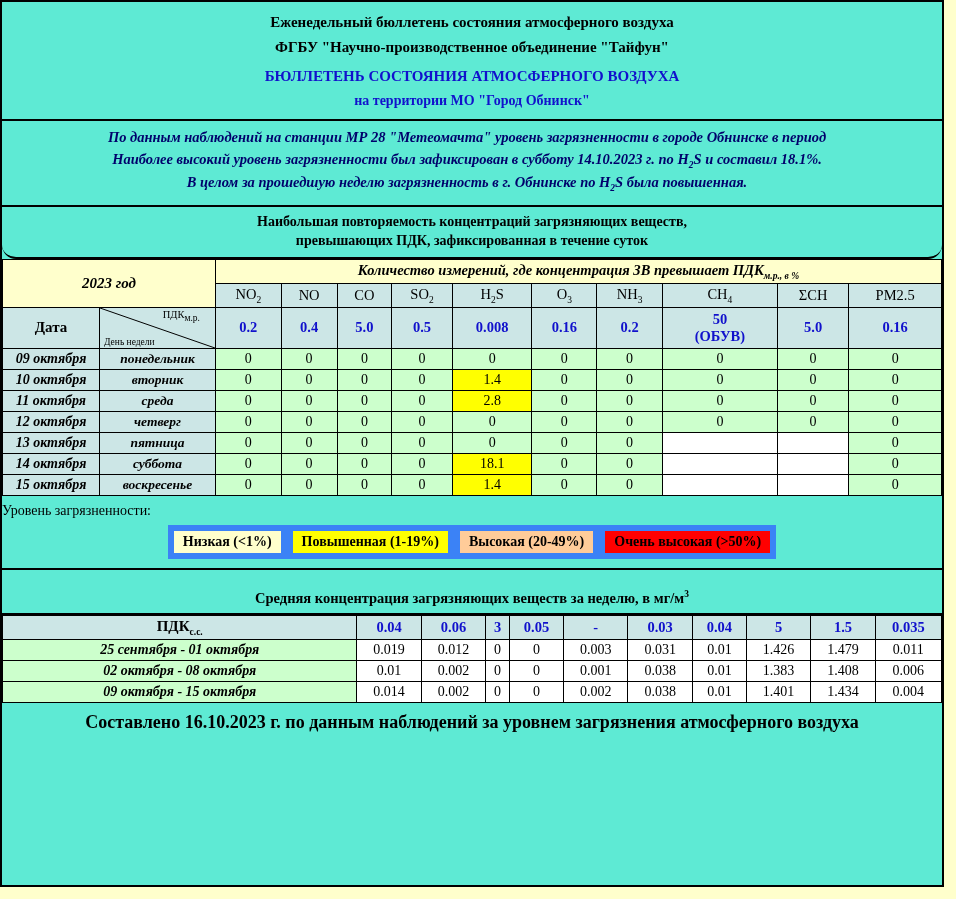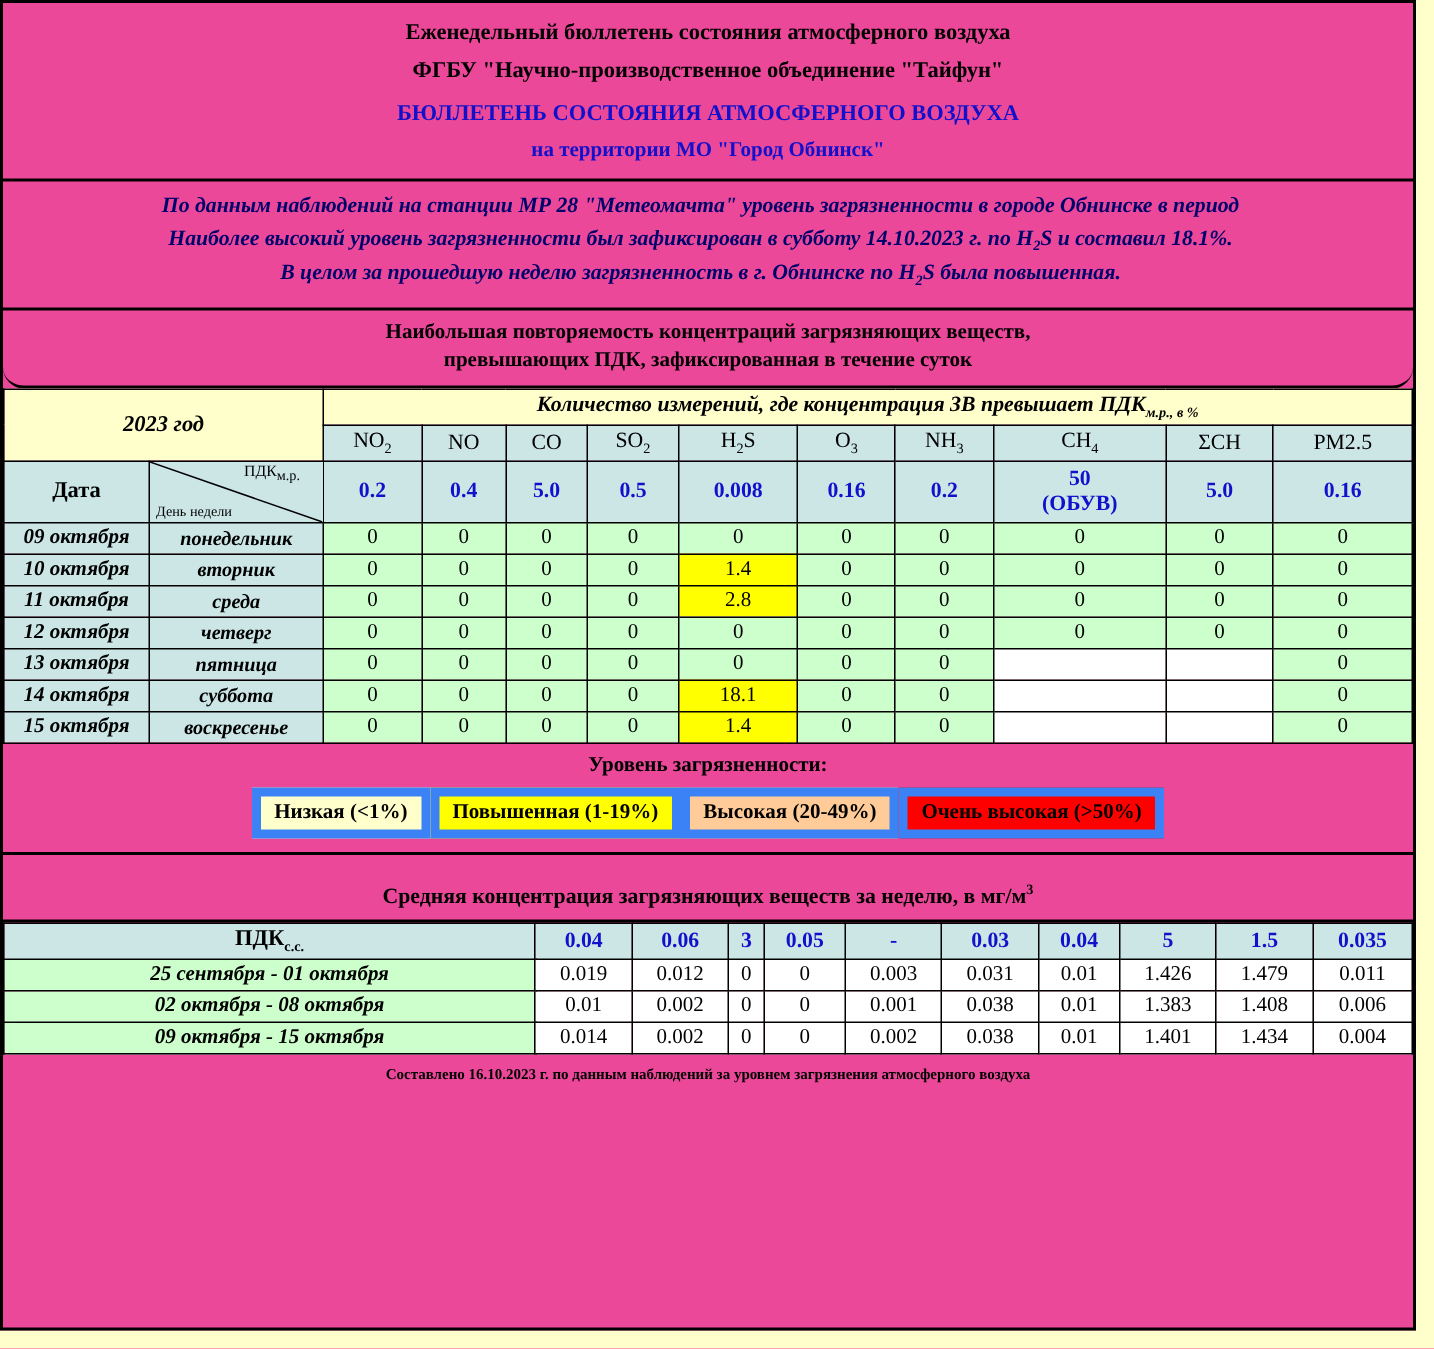--- a/index.html
+++ b/index.html
@@ -8,21 +8,21 @@
     background:#ffffcc;
     font-family:"Liberation Serif", serif;
     color:#000;
     -webkit-font-smoothing:antialiased;
   }
   .page{
     width:944px;height:887px;
     margin:0;padding:0;
     border:2px solid #000;
     box-sizing:border-box;
-    background:#ec4899;
+    background:#5eead4;
     position:relative;
   }
   .sec{border-bottom:2px solid #000;}
   .center{text-align:center;}
   .hdr{padding:6px 0 2px 0;}
   .hdr .l1{font-weight:bold;font-size:15px;padding:6px 0 4px 0;}
   .hdr .l2{font-weight:bold;font-size:15px;padding:4px 0 6px 0;}
   .hdr .l3{font-weight:bold;font-size:15px;color:#1111cc;padding:6px 0 4px 0;}
   .hdr .l4{font-weight:bold;font-size:14px;color:#1111cc;padding:4px 0 8px 0;}
   .intro{padding:7px 20px 8px 10px;}
@@ -40,34 +40,34 @@
   .diagcell{background:#cce6e6;position:relative;height:40px;padding:0;}
   .diagcell svg{position:absolute;left:0;top:0;}
   .diagcell .t1{position:absolute;right:15px;top:1px;font-size:10.5px;font-weight:normal;}
   .diagcell .t2{position:absolute;left:4px;bottom:1px;font-size:9.5px;}
   .daterow td.d1{font-style:italic;font-weight:bold;font-size:14px;background:#cce6e6;text-align:center;}
   .daterow td.d2{font-style:italic;font-weight:bold;font-size:13.5px;background:#cce6e6;text-align:center;}
   .val{background:#ccffcc;font-size:14px;}
   .val.empty{background:#ffffff;}
   .val.warn{background:#ffff00;}
   .lvl{padding:7px 0 9px 0;}
-  .lvl .t{font-weight:bold;font-size:14px;text-align:center;margin-bottom:6px;}
+  .lvl .t{font-weight:normal;font-size:14px;margin-bottom:6px;}
   .lvl .row{display:flex;justify-content:center;gap:0;}
   .lvl .b{border:6px solid #3b82f6;padding:3px 9px;font-weight:bold;font-size:14px;}
   .b1{background:#ffffcc;}
   .b2{background:#ffff00;}
   .b3{background:#ffcc99;}
   .b4{background:#ff0000;}
   .avghead{font-weight:bold;font-size:14.5px;text-align:center;padding:19px 0 7px 0;}
   .pdkss{font-weight:bold;font-size:15px;background:#cce6e6;}
   .pdkssv{color:#1111cc;font-weight:bold;font-size:14.5px;background:#cce6e6;}
   .perrow td.per{font-style:italic;font-weight:bold;font-size:14px;background:#ccffcc;}
   .perrow td.v{background:#ffffff;font-size:14px;}
   .footer{padding:7px 8px 8px 8px;}
-  .footer div{font-weight:bold;font-size:10px;text-align:center;line-height:1.4;}
+  .footer div{font-weight:bold;font-size:18px;text-align:center;line-height:1.4;}
   sub{font-size:9.5px;}
   sup{font-size:9.5px;}
 </style>
 </head>
 <body>
 
 <div class="page">
 
   <div class="sec hdr">
     <div class="l1 center">Еженедельный бюллетень состояния атмосферного воздуха</div>

